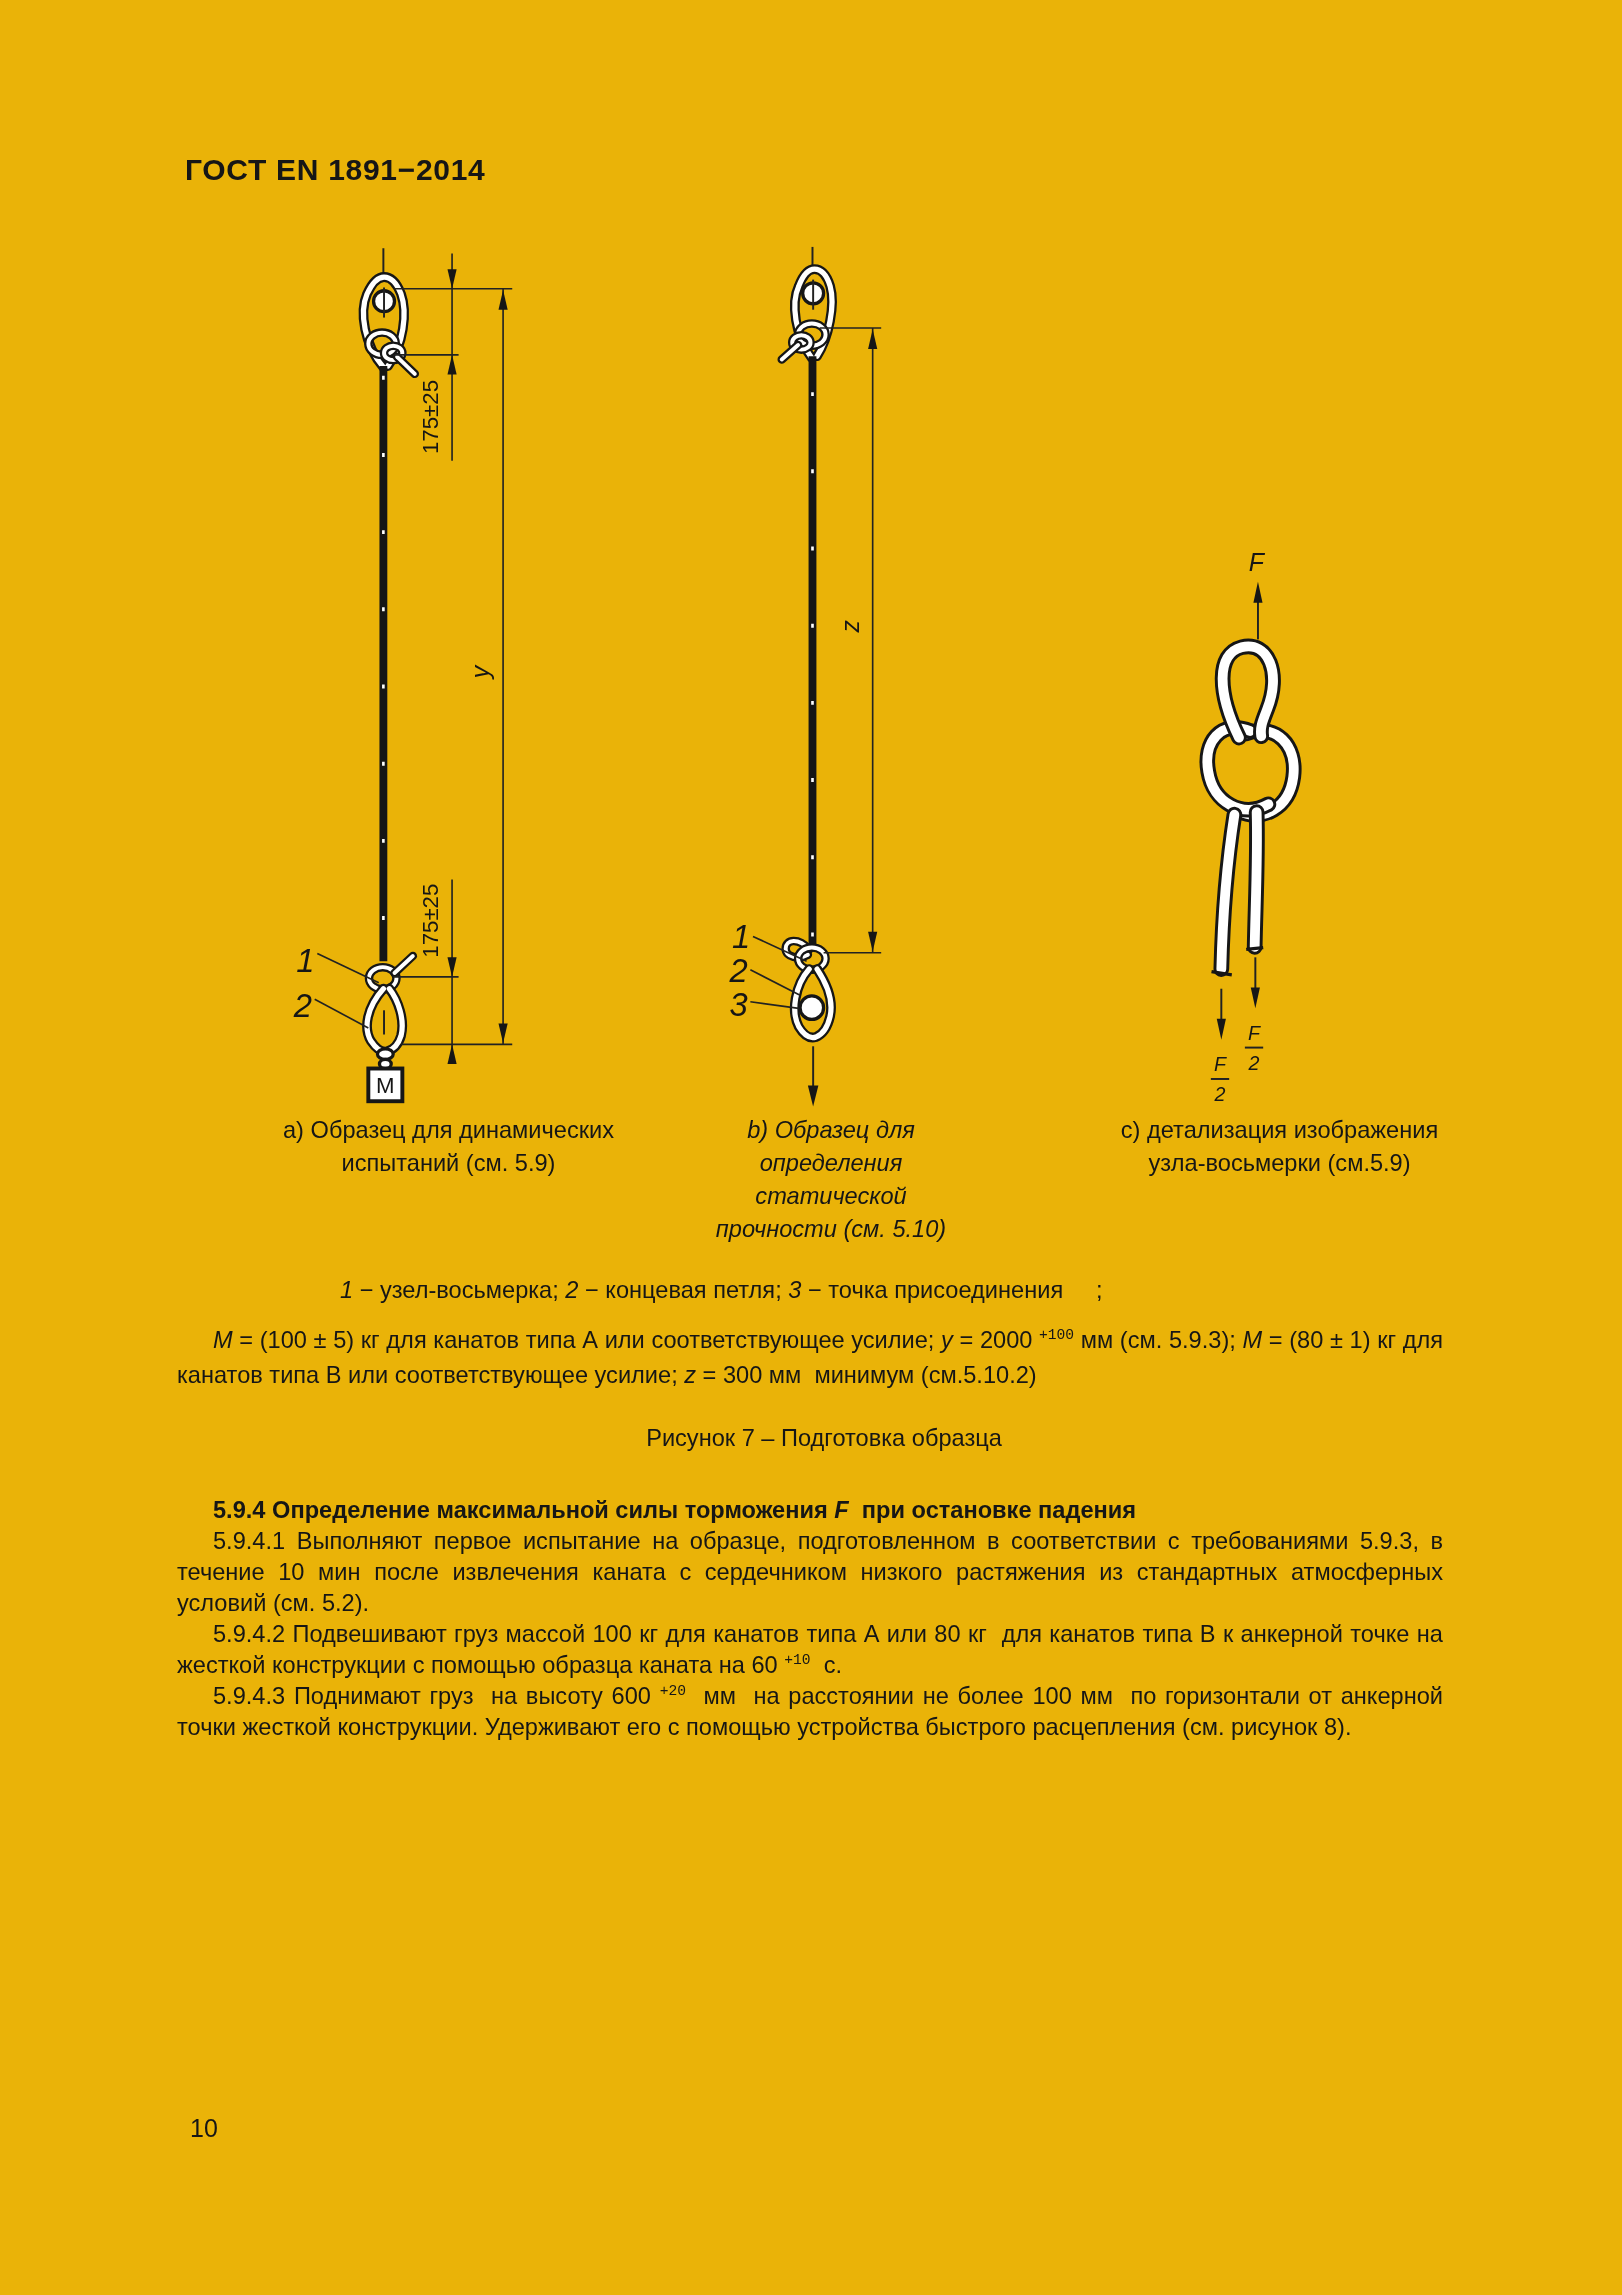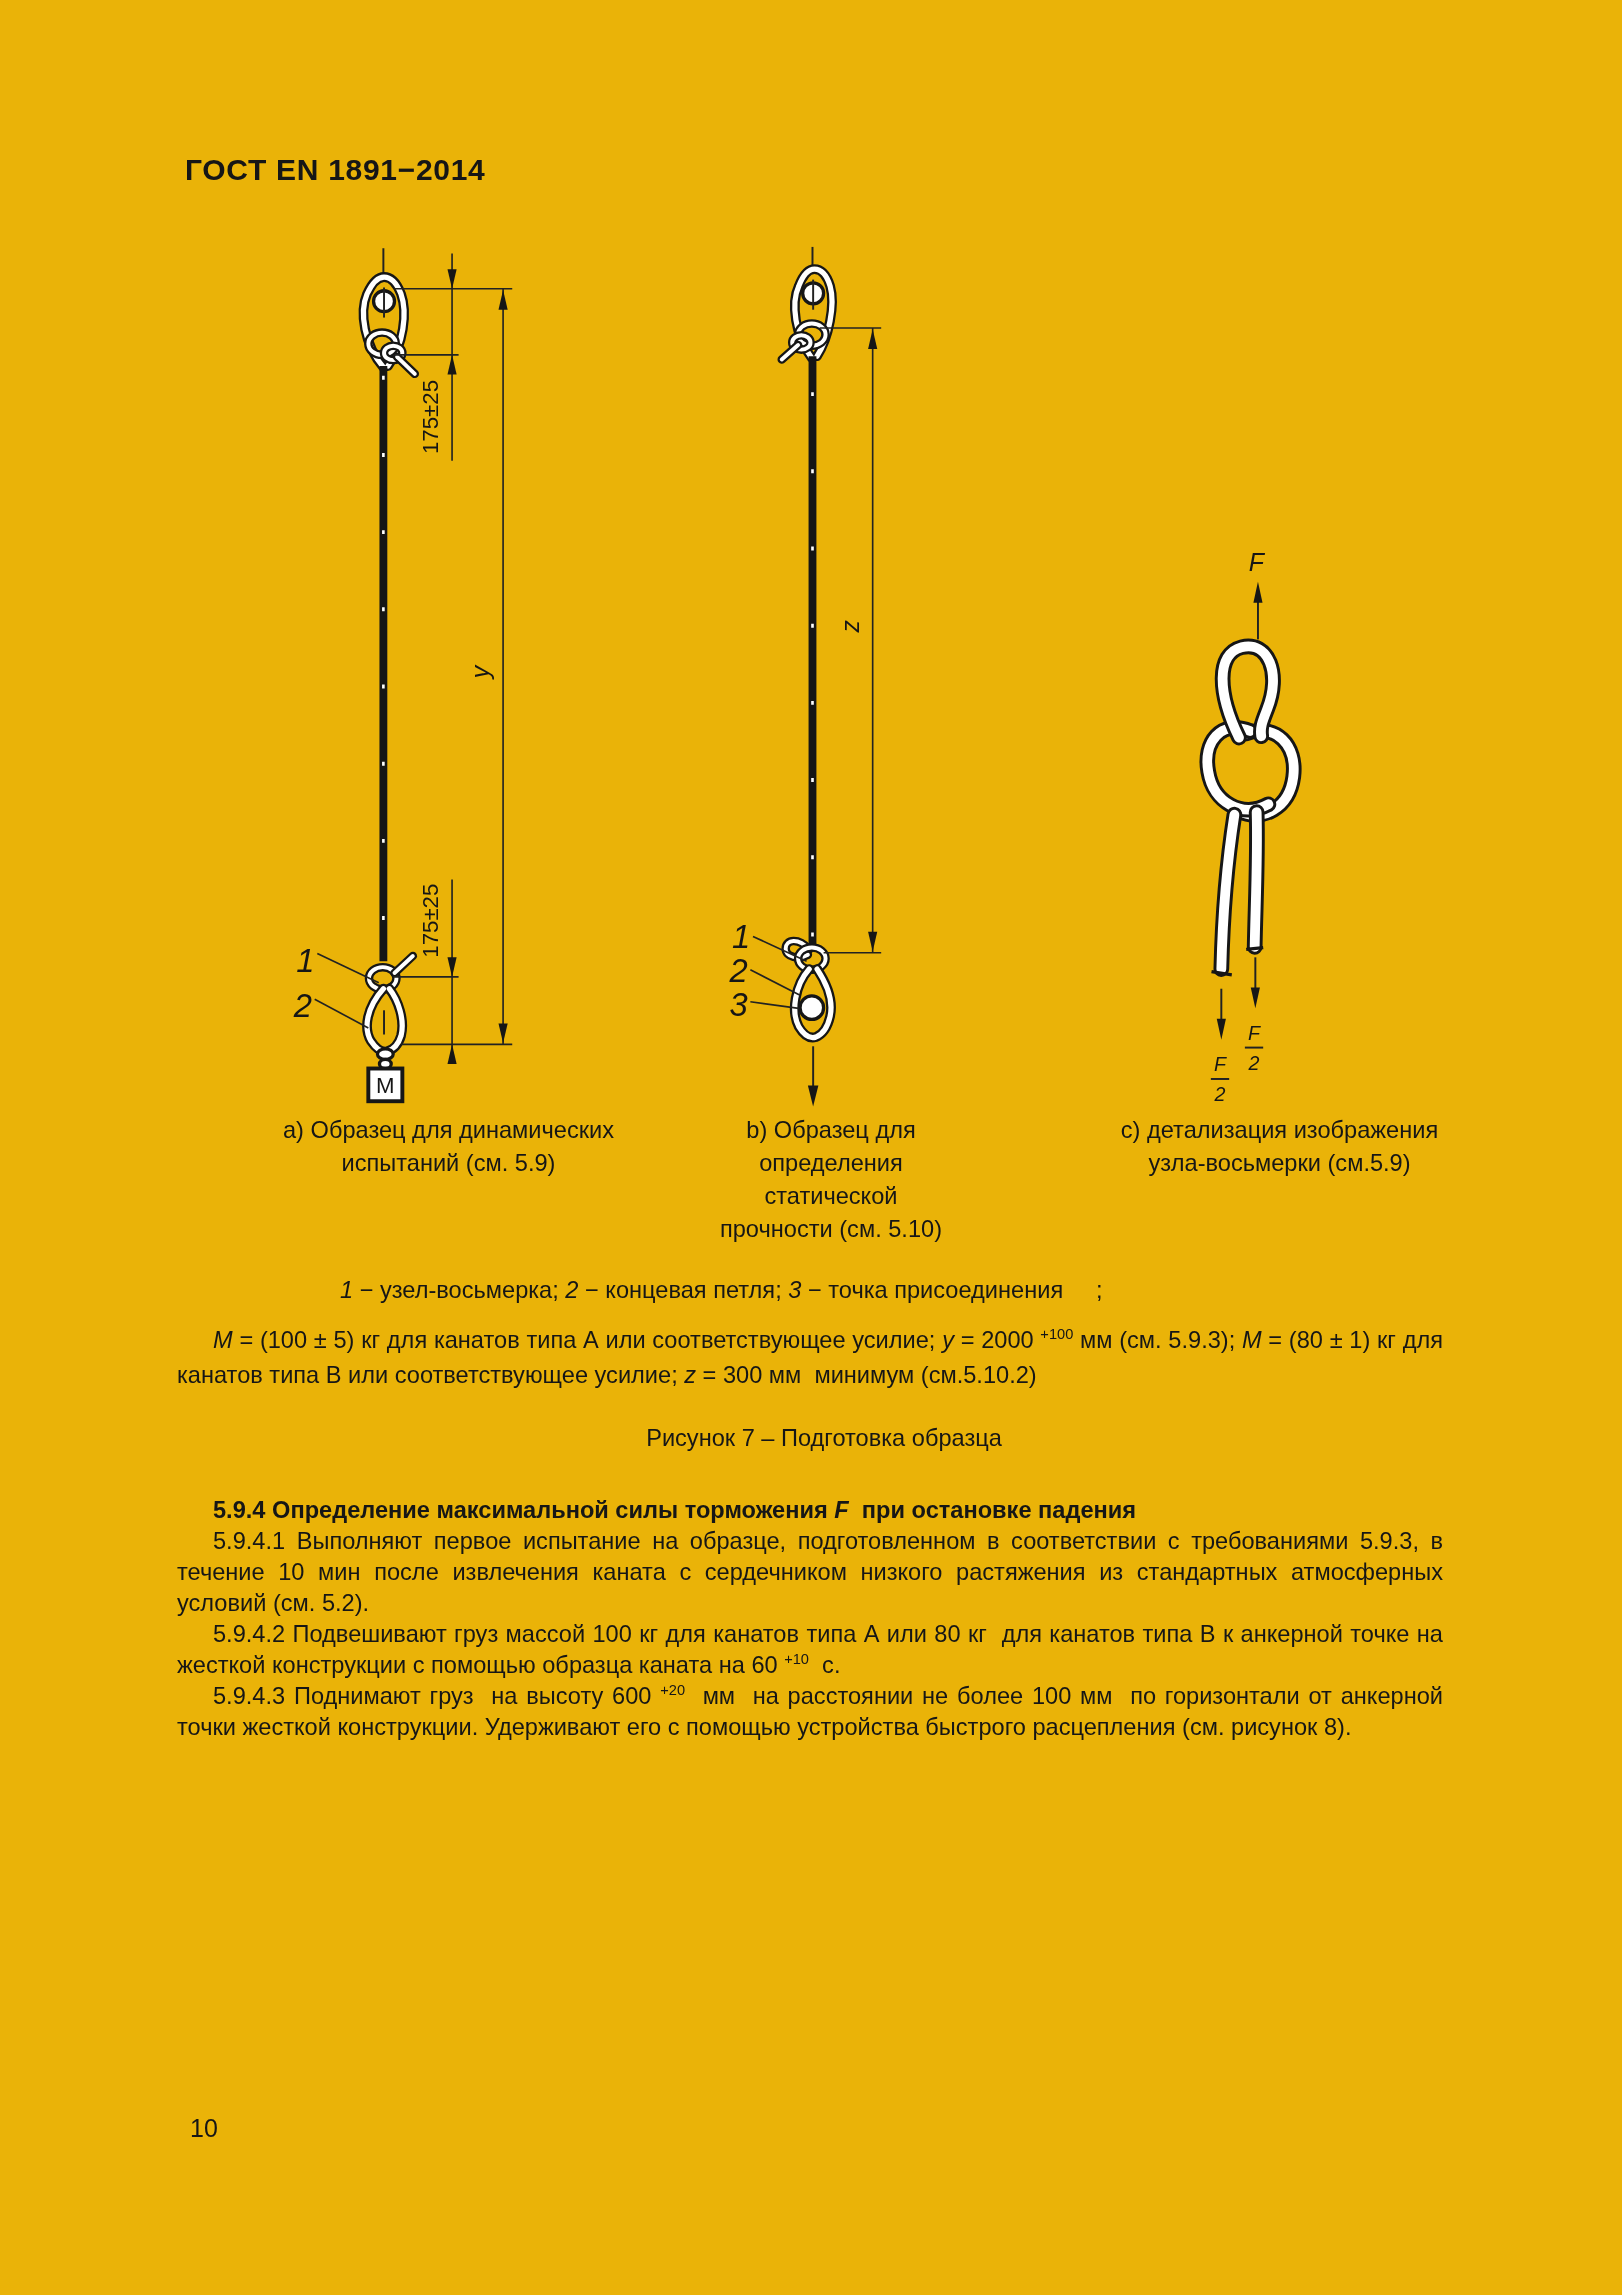--- a/index.html
+++ b/index.html
@@ -18,21 +18,21 @@
   .body-text p{margin:0;text-indent:36px;}
   .mpar{font-size:23.6px;line-height:35px;text-align:justify;}
   .mpar p{margin:0;text-indent:36px;}
   .caption{font-size:23.6px;line-height:33px;text-align:center;}
   .note-line{font-size:21.6px;}
   .legend-line{font-size:23.6px;text-align:center;}
   .figcap{font-size:23.6px;text-align:center;}
   .bold{font-weight:bold;}
   .it{font-style:italic;}
   .bi{font-weight:bold;font-style:italic;}
-  sup.tol{font-size:0.62em;vertical-align:super;line-height:0;}
+  sup.tol{font-size:0.62em;vertical-align:super;line-height:0;font-family:Liberation Mono, monospace;}
   .pagenum{font-size:25px;}
   
   .thin{stroke:#222;stroke-width:2.5;fill:none;}
   .thin3{stroke:#222;stroke-width:3;fill:none;}
   .rope{stroke:#161616;stroke-width:12;fill:none;}
   .fleck{stroke:#ffffff;stroke-width:4;fill:none;stroke-dasharray:6 112;}
   .kb{stroke:#161616;stroke-width:13;fill:none;stroke-linecap:round;}
   .kw{stroke:#ffffff;stroke-width:6;fill:none;stroke-linecap:round;}
   .lb{stroke:#161616;stroke-width:15;fill:none;stroke-linecap:round;}
   .lw{stroke:#ffffff;stroke-width:8;fill:none;stroke-linecap:round;}
@@ -208,21 +208,21 @@
         <line class="thin3" x1="1902" y1="1602" x2="1930" y2="1602"></line>
         <text class="f2text" x="1916" y="1636" text-anchor="middle">2</text>
       </g>
     </g>
   </svg>
 
   <div class="abs caption" style="left:249px;top:1114px;width:399px;">
     <div>a) Образец для динамических</div>
     <div>испытаний (см. 5.9)</div>
   </div>
-  <div class="abs caption" style="left:710px;top:1114px;width:242px;">
+  <div class="abs caption" style="left:710px;top:1114px;width:242px;font-style:italic;">
     <div>b) Образец для</div>
     <div>определения</div>
     <div>статической</div>
     <div>прочности (см. 5.10)</div>
   </div>
   <div class="abs caption" style="left:1106px;top:1114px;width:347px;">
     <div>c) детализация изображения</div>
     <div>узла-восьмерки (см.5.9)</div>
   </div>
 

